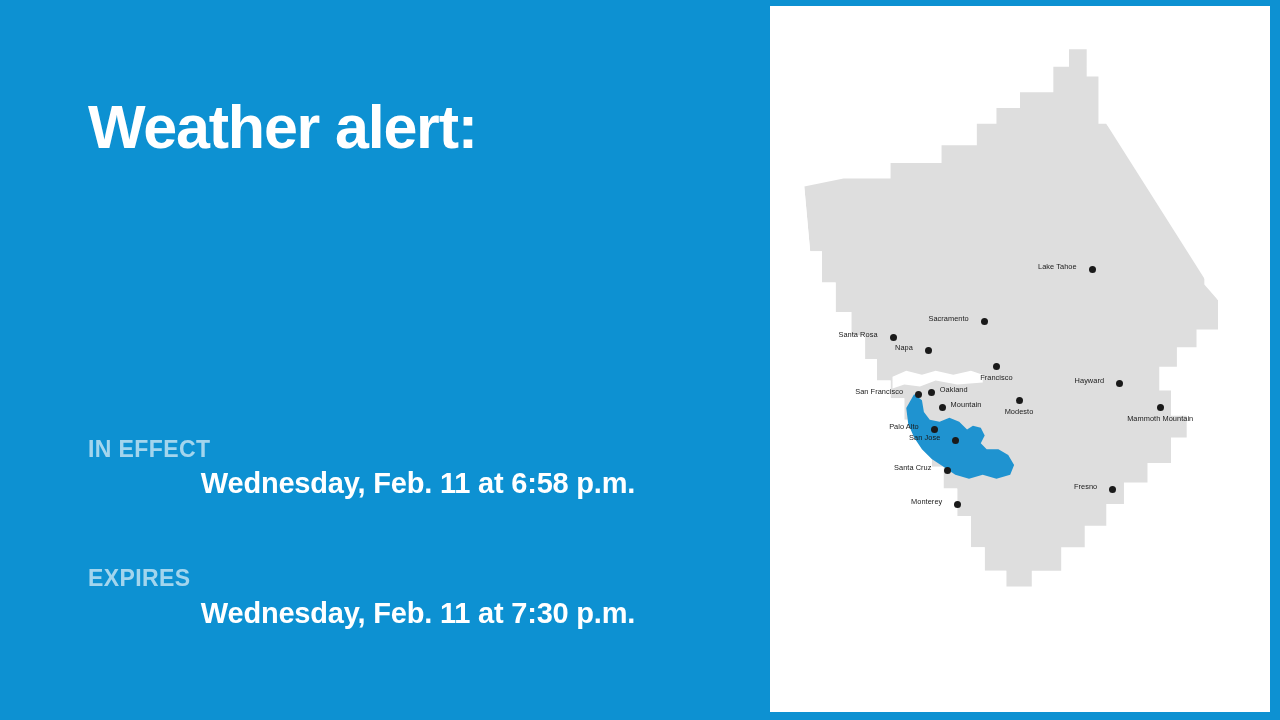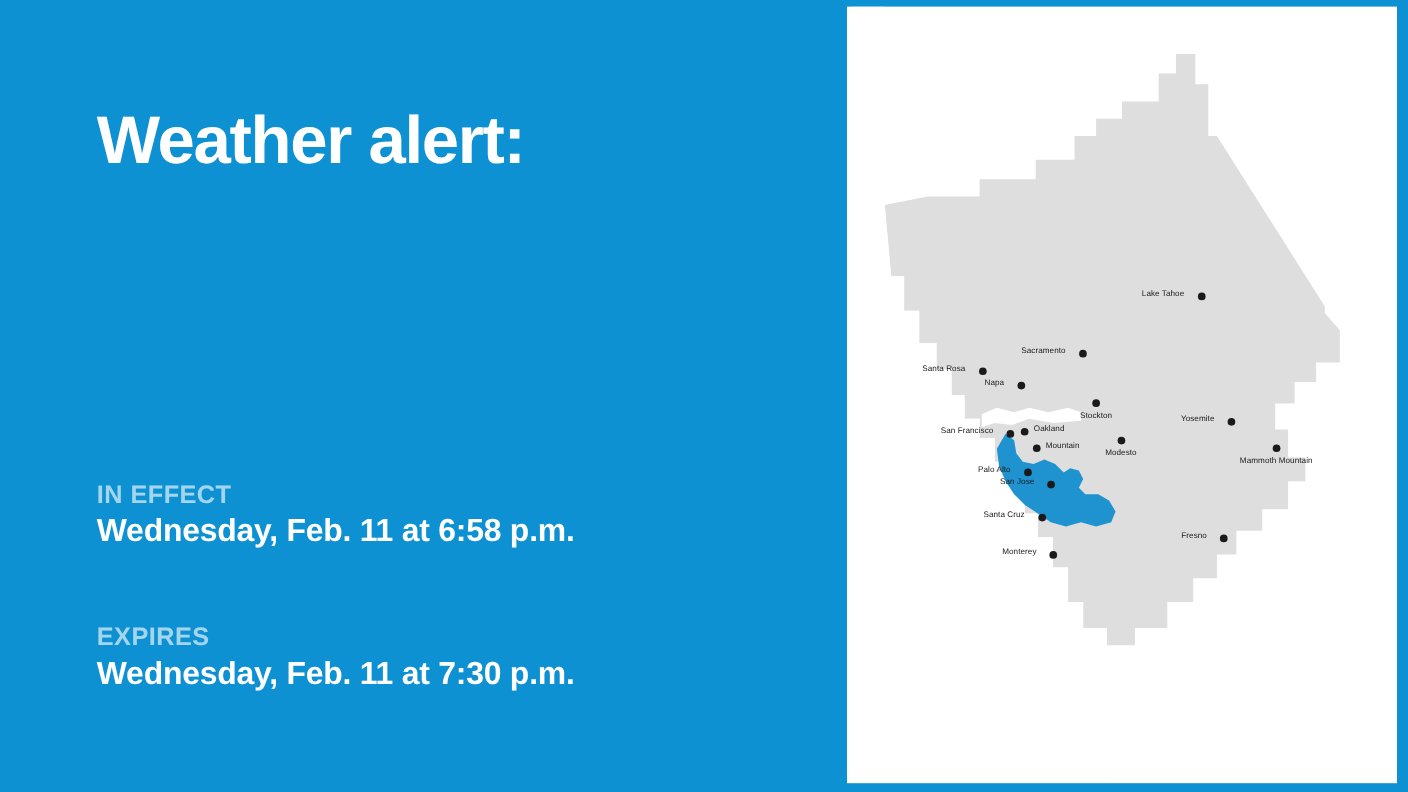--- a/index.html
+++ b/index.html
@@ -23,21 +23,21 @@
   .timing{position:absolute;left:88px;top:434px;width:660px;}
   .timing-block{margin-bottom:60px;}
   .timing-block:last-child{margin-bottom:12px;}
   .timing-label{
     color:#ffffff;opacity:.62;
     font-size:23px;font-weight:700;letter-spacing:.4px;
     line-height:1.32;
   }
   .timing-value{
     color:#ffffff;font-size:29px;font-weight:700;
-    letter-spacing:-.2px;line-height:1.34;white-space:nowrap;
+    letter-spacing:-.2px;line-height:1.34;white-space:nowrap;text-align:center;
   }
 
   
   .map-panel{
     position:absolute;left:768px;top:0;width:512px;height:720px;
     background:#0d91d2;
     box-sizing:border-box;
     padding:6px 10px 8px 2px;
   }
   .map-sheet{
@@ -165,25 +165,25 @@
           <div class="city left" style="left: 119.586px; top: 327.506px;">
             <div class="city-dot"></div>
             <div class="city-name">Santa Rosa</div>
           </div>
           <div class="city left" style="left: 154.886px; top: 341.233px;">
             <div class="city-dot"></div>
             <div class="city-name">Napa</div>
           </div>
           <div class="city below" style="left: 226.467px; top: 367.708px;">
             <div class="city-dot"></div>
-            <div class="city-name">Stockton</div>
+            <div class="city-name">Francisco</div>
           </div>
           <div class="city left" style="left: 346.094px; top: 373.592px;">
             <div class="city-dot"></div>
-            <div class="city-name">Yosemite</div>
+            <div class="city-name">Hayward</div>
           </div>
           <div class="city left" style="left: 145.081px; top: 385.358px;">
             <div class="city-dot"></div>
             <div class="city-name">San Francisco</div>
           </div>
           <div class="city right" style="left: 157.828px; top: 383.397px;">
             <div class="city-dot"></div>
             <div class="city-name">Oakland</div>
           </div>
           <div class="city right" style="left: 168.614px; top: 398.106px;">

